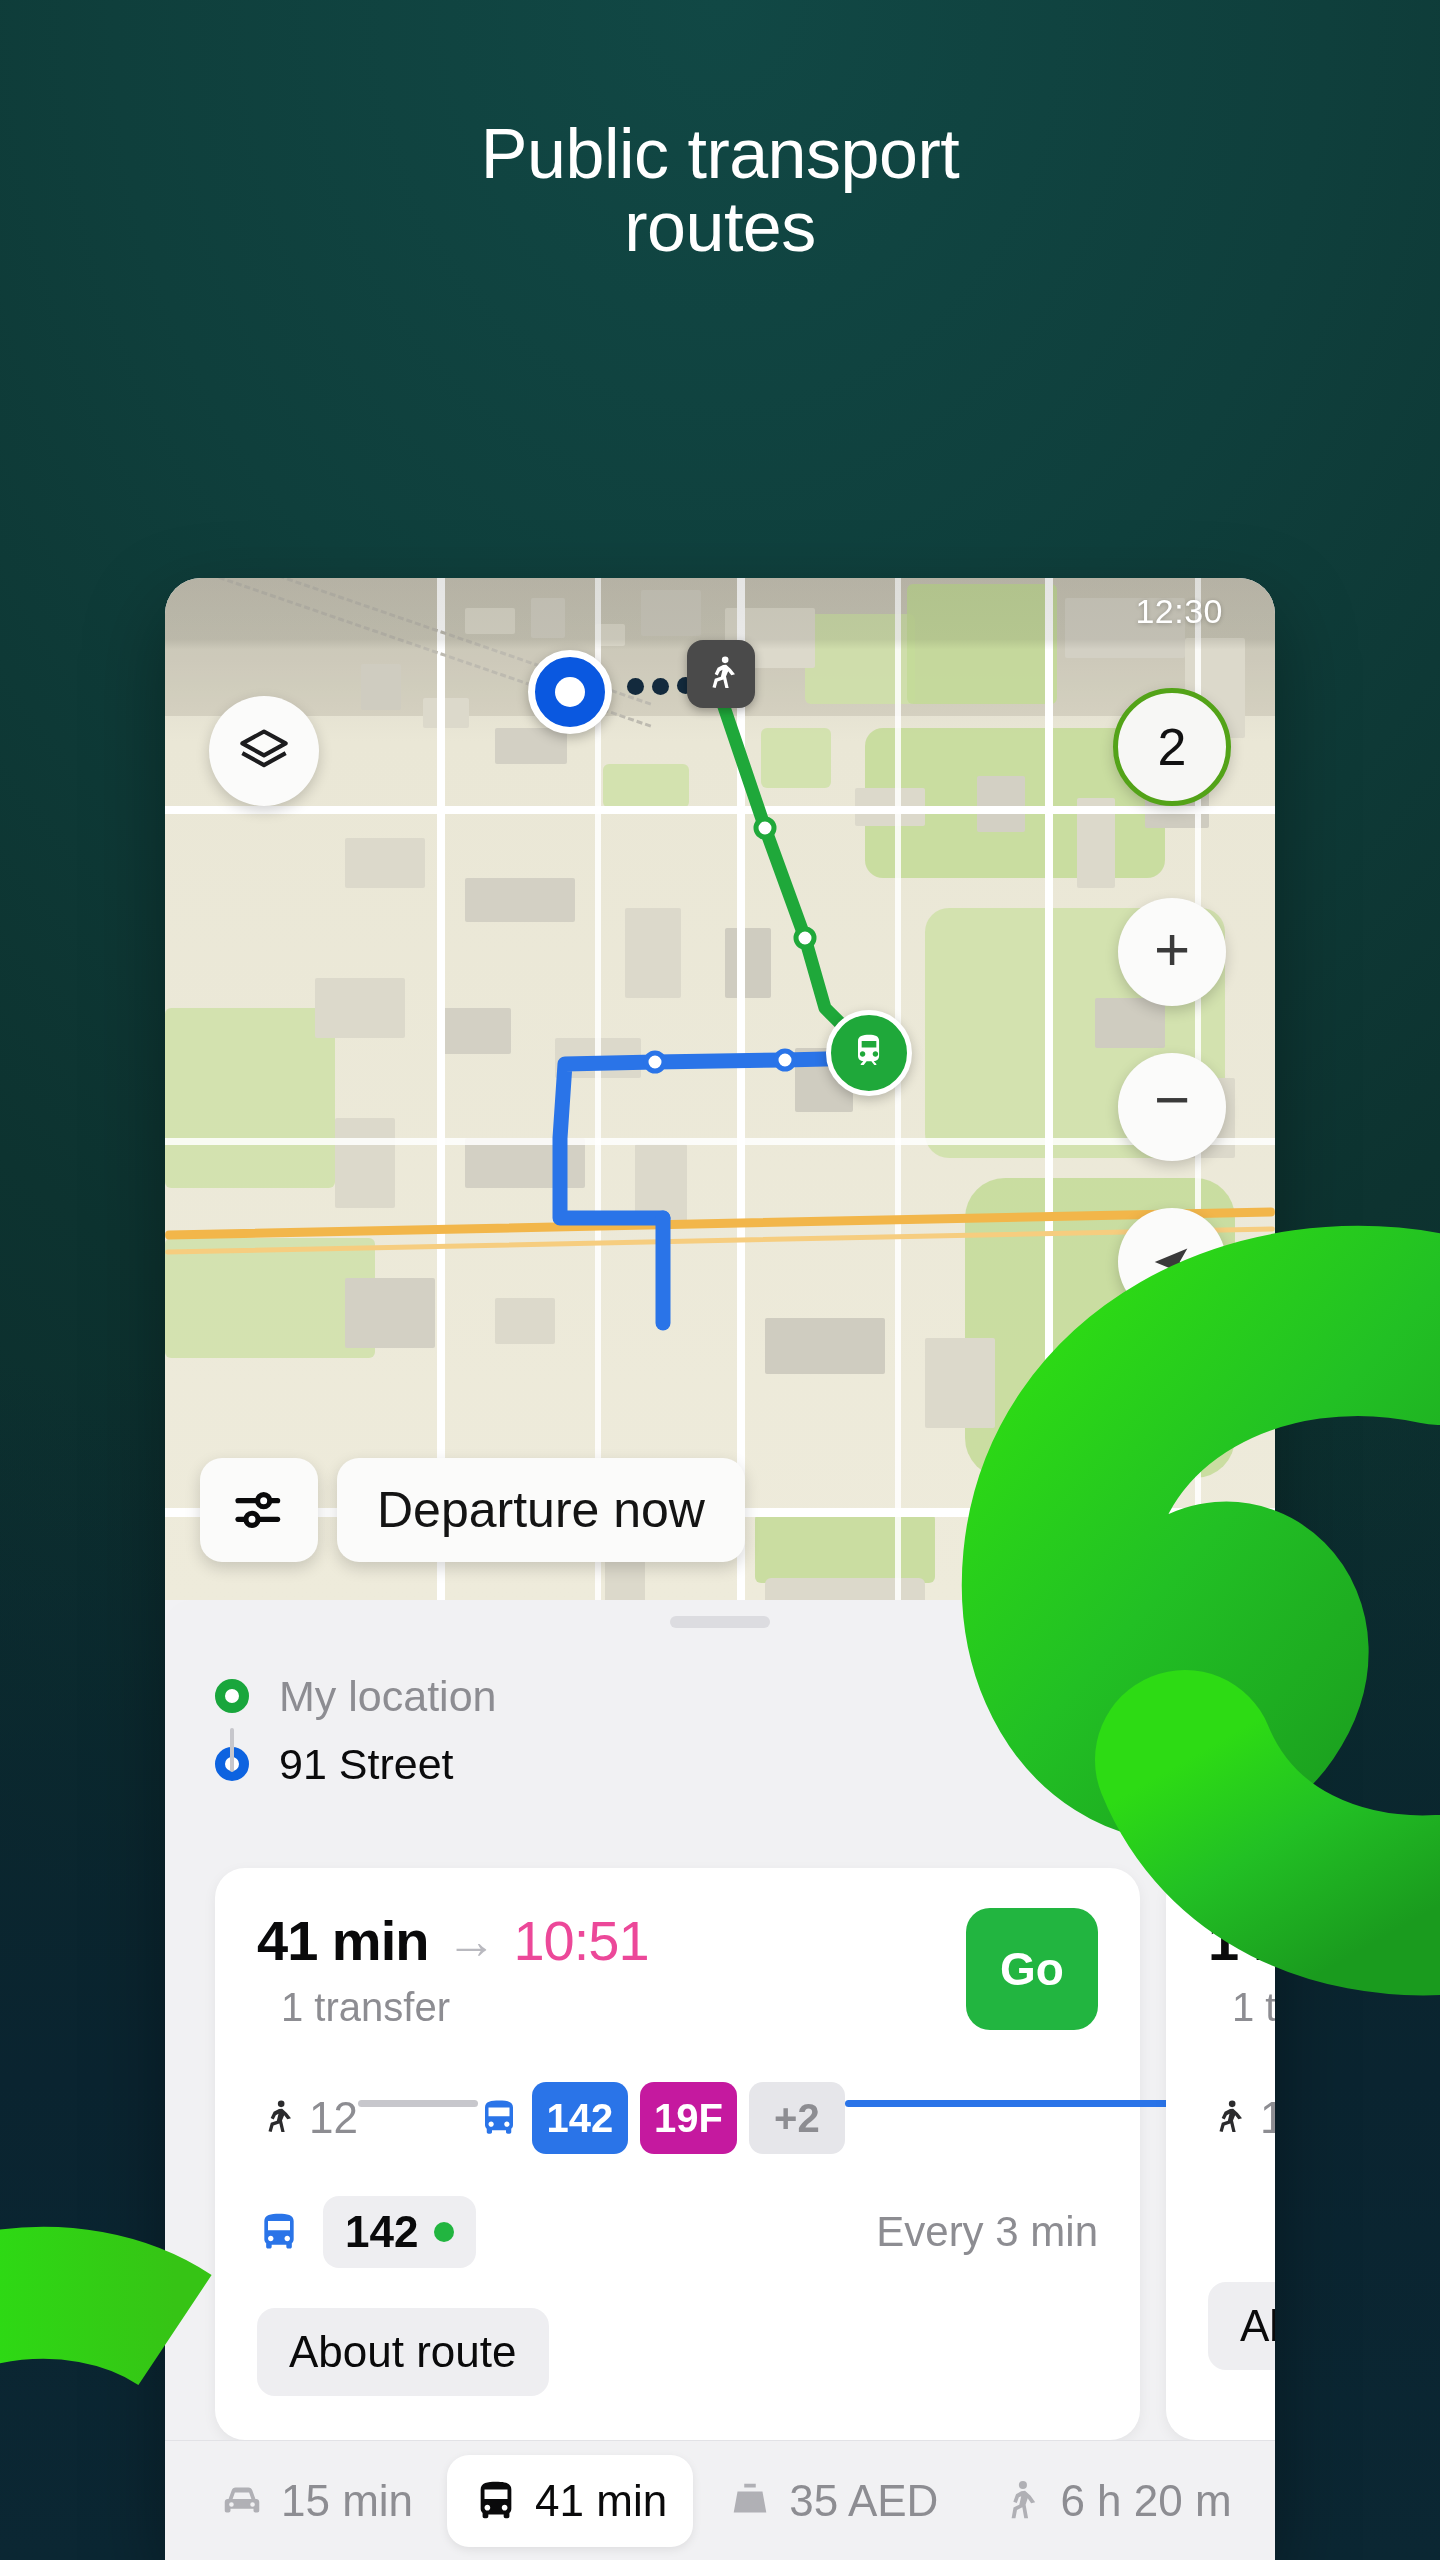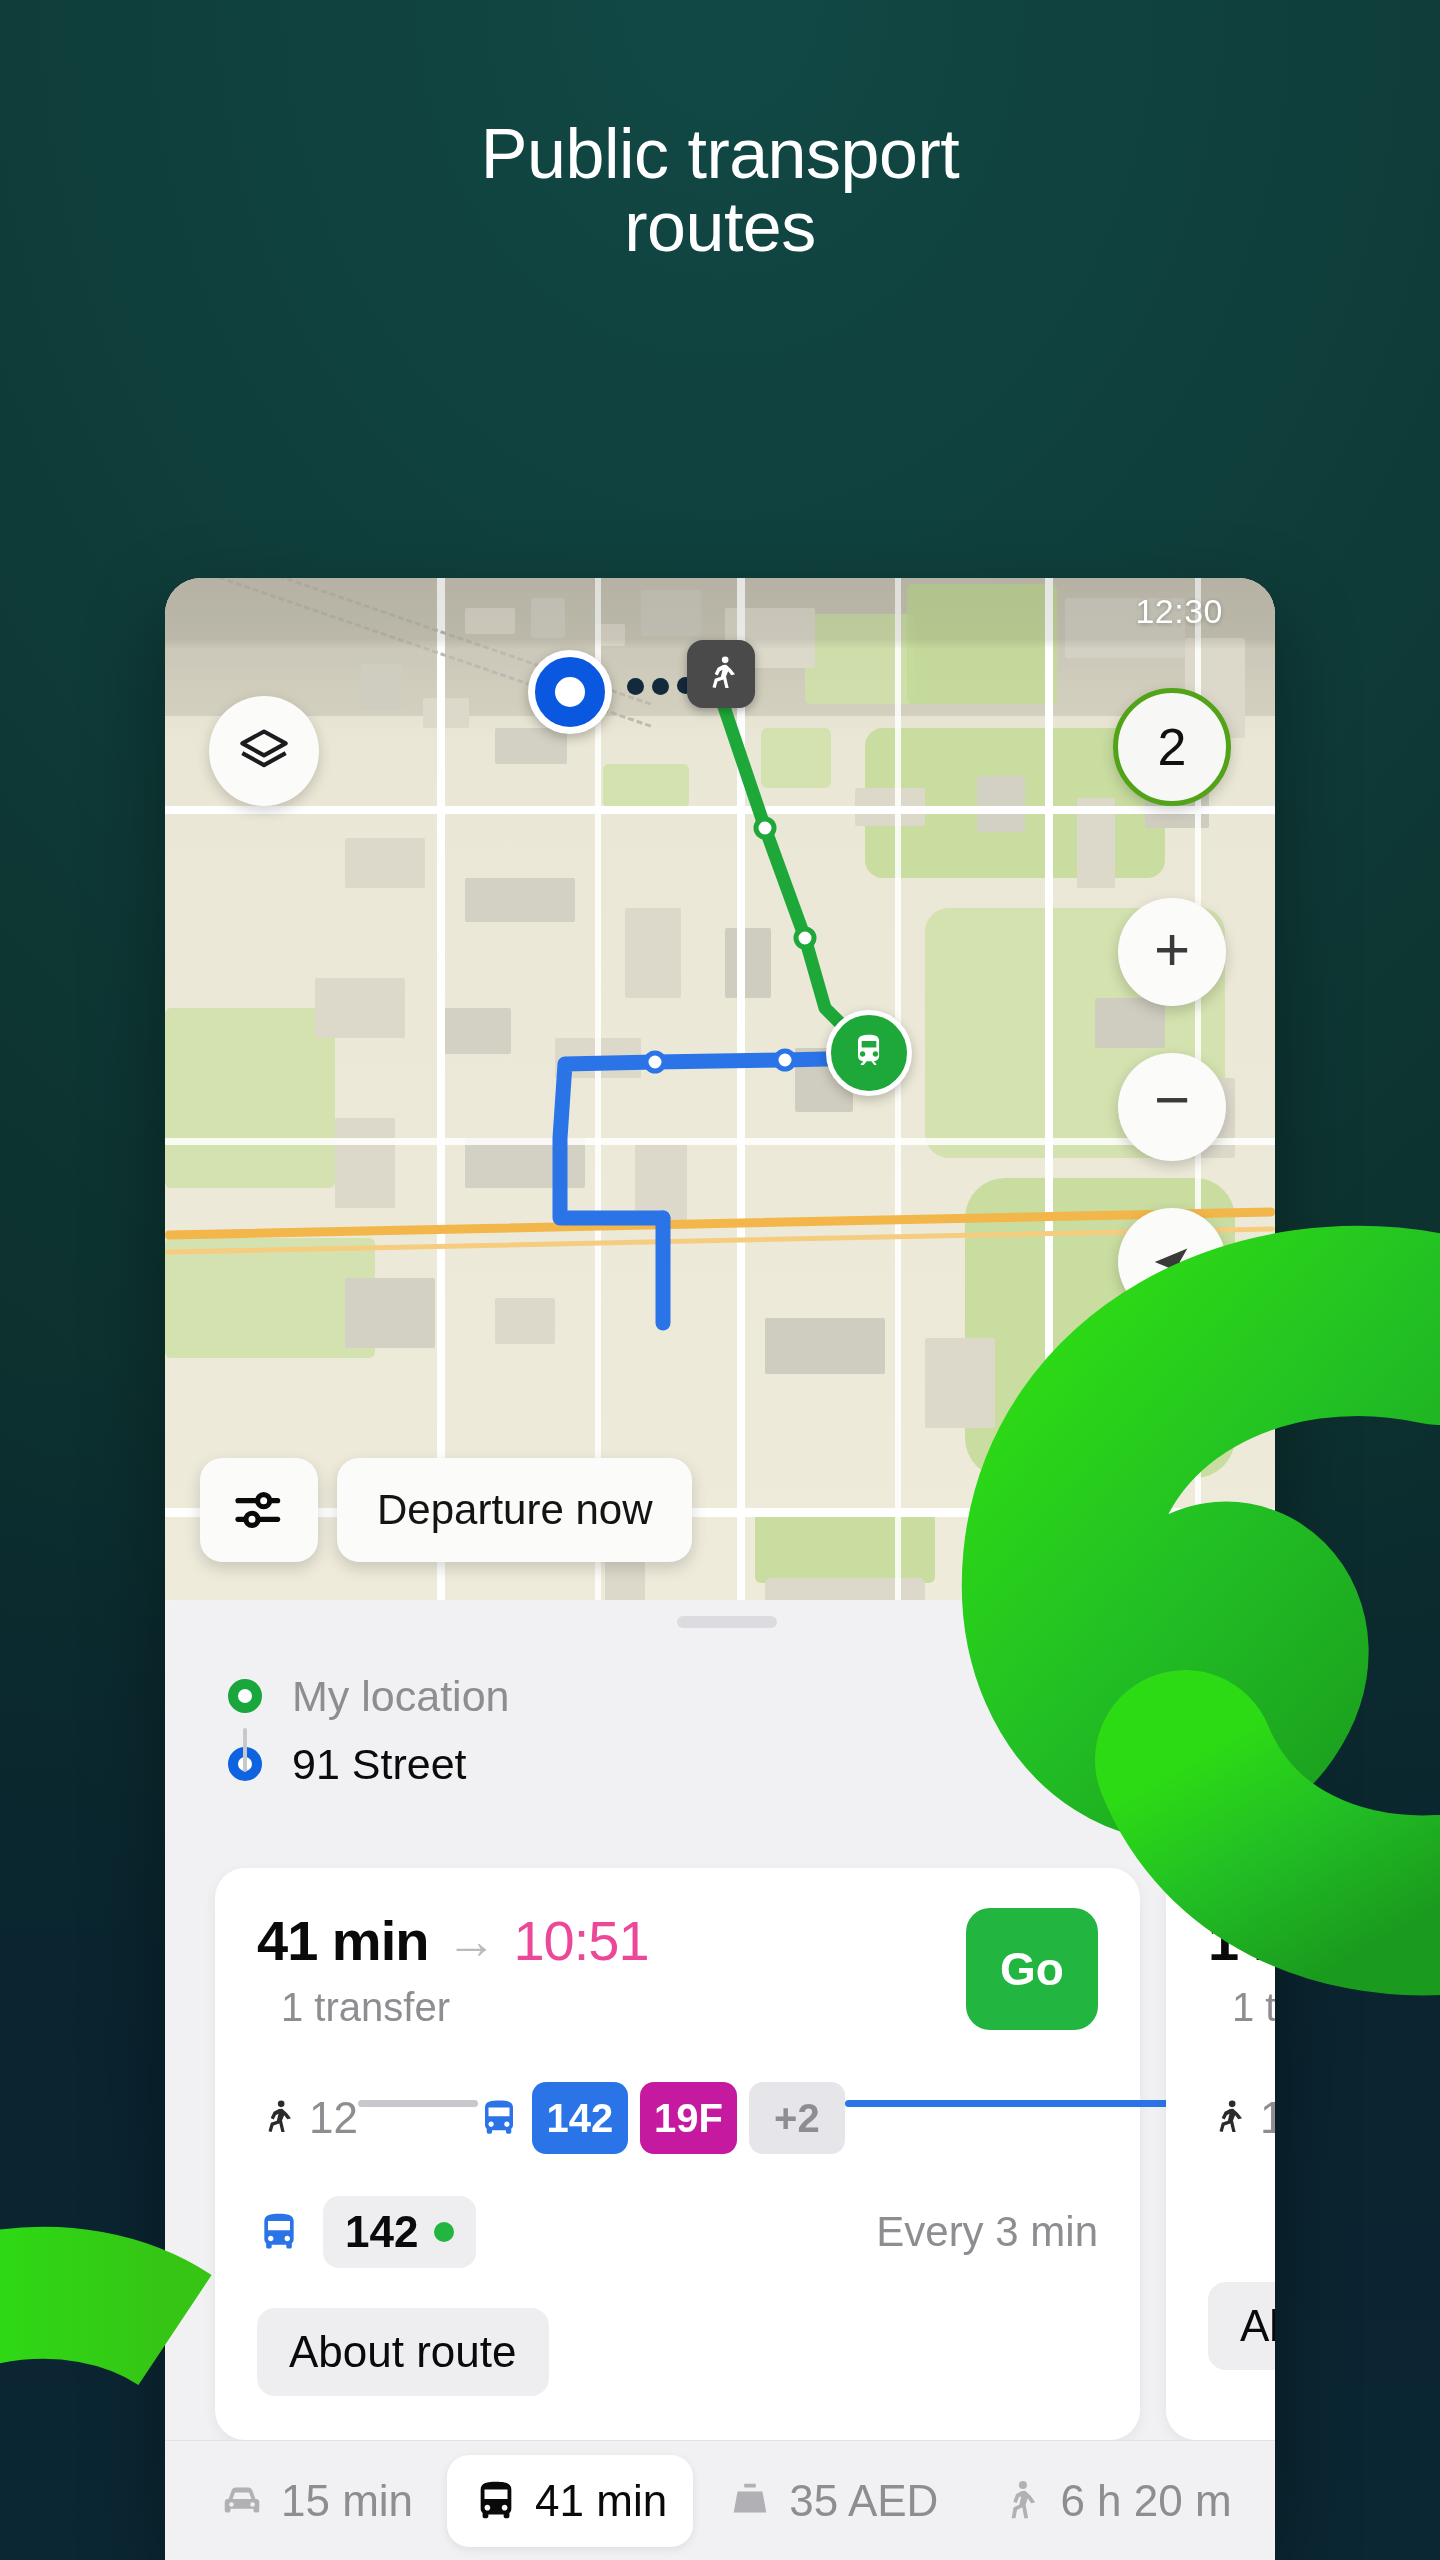--- a/index.html
+++ b/index.html
@@ -118,28 +118,28 @@
   #filter-btn{
     position:absolute; left:35px; bottom:38px; width:118px; height:104px;
     background:#fbfbfa; border-radius:22px;
     display:flex;align-items:center;justify-content:center;
     box-shadow:0 6px 16px rgba(0,0,0,.16);
   }
   #departure-pill{
     position:absolute; left:172px; bottom:38px; height:104px;
     background:#fbfbfa; border-radius:22px; padding:12px 40px;
     display:flex;align-items:center;
-    font-size:42px; color:#141414;
+    font-size:50px; color:#141414;
     box-shadow:0 6px 16px rgba(0,0,0,.16);
   }
 
   
   #sheet{
     position:absolute; left:0; right:0; top:1022px; bottom:0;
-    background:#f1f1f3; border-radius:26px 26px 0 0;padding-left:13px;
+    background:#f1f1f3; border-radius:26px 26px 0 0;
   }
   #grabber{
     width:100px;height:12px;border-radius:6px;background:#dcdce0;
     margin:16px auto 0;
   }
   
   #addresses{position:relative;margin:34px 0 0 0;padding:0 50px;}
   .addr-row{display:flex;align-items:center;height:68px;}
   .dot-ring{width:34px;height:34px;border-radius:50%;border:10px solid #19a63c;background:#fff;margin-right:30px;flex:none;}
   .dot-ring.blue{border-color:#0d63e0;}

